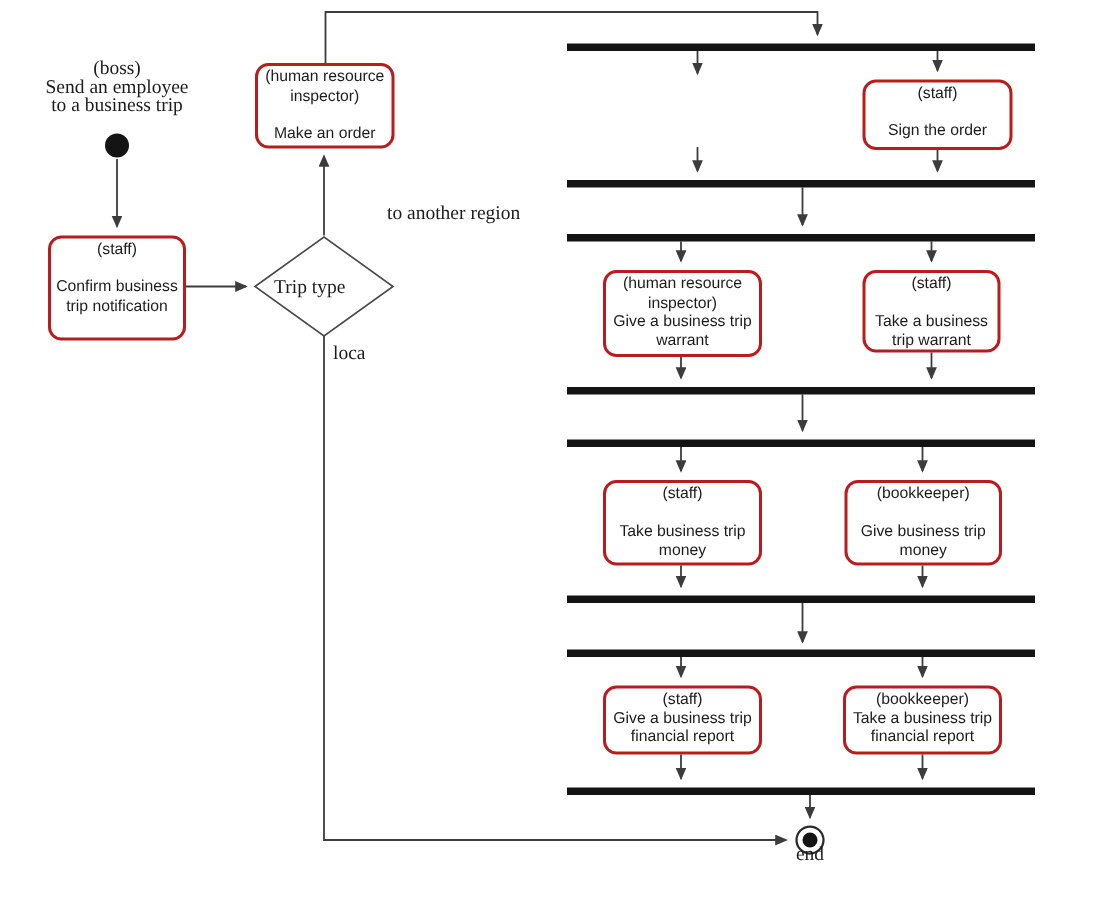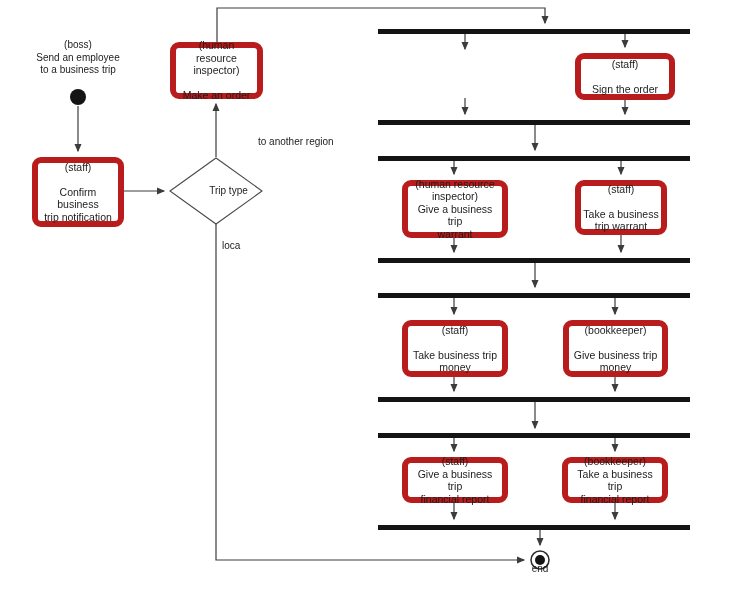--- a/index.html
+++ b/index.html
@@ -3,27 +3,27 @@
 <meta charset="utf-8">
 <style>
   html,body{margin:0;padding:0;background:#ffffff;}
   .canvas{
     position:relative;width:736px;height:600px;background:#ffffff;
     font-family:"Liberation Sans","DejaVu Sans",sans-serif;color:#1c1c1c;overflow:hidden;
   }
   svg.overlay{position:absolute;left:0;top:0;width:736px;height:600px;}
   .node{
     position:absolute;box-sizing:border-box;background:#ffffff;
-    border:6px solid #b91c1c;border-radius:9px;
-    display:flex;align-items:center;justify-content:center;
+    border:2px solid #b91c1c;border-radius:9px;
+    display:flex;justify-content:center;
     text-align:center;font-size:10.5px;line-height:12.5px;padding:1px;
   }
   .node span{white-space:pre-line;}
   .bar{position:absolute;left:378px;width:312px;height:5px;background:#141414;}
-  .label{position:absolute;font-size:10px;line-height:12.5px;}
+  .label{position:absolute;font-size:13px;line-height:12.5px;font-family:Liberation Serif, serif;}
   .caption{white-space:pre-line;text-align:center;}
   .center{text-align:center;}
 </style>
 </head>
 <body>
 
 <div class="canvas">
 
   <svg class="overlay" viewBox="0 0 736 600">
     <defs>
@@ -60,23 +60,23 @@
     </g>
     <circle cx="78" cy="97" r="8" fill="#141414"></circle>
     <polygon points="170,191 216,158 262,191 216,224" fill="#ffffff" stroke="#4a4a4a" stroke-width="1.1"></polygon>
     <circle cx="540" cy="560" r="9" fill="#ffffff" stroke="#2b2b2b" stroke-width="1.5"></circle>
     <circle cx="540" cy="560" r="5" fill="#141414"></circle>
   </svg>
 
   <div class="label caption" style="left:10px;top:39px;width:136px;">(boss)
 Send an employee
 to a business trip</div>
-  <div class="label center" style="left:183px;top:185px;width:91px;">Trip type</div>
+  <div class="label center" style="left:161px;top:185px;width:91px;">Trip type</div>
   <div class="label" style="left:222px;top:136px;padding-left:36px;">to another region</div>
-  <div class="label" style="left:222px;top:240px;">loca</div>
+  <div class="label" style="left:222px;top:229px;">loca</div>
   <div class="label center" style="left:516px;top:563px;width:48px;">end</div>
 
   <div class="node" style="left:32px;top:157px;width:92px;height:70px;">
     <span>(staff)
 
 Confirm business
 trip notification</span>
   </div>
   <div class="node" style="left:170px;top:42px;width:93px;height:57px;">
     <span>(human resource

